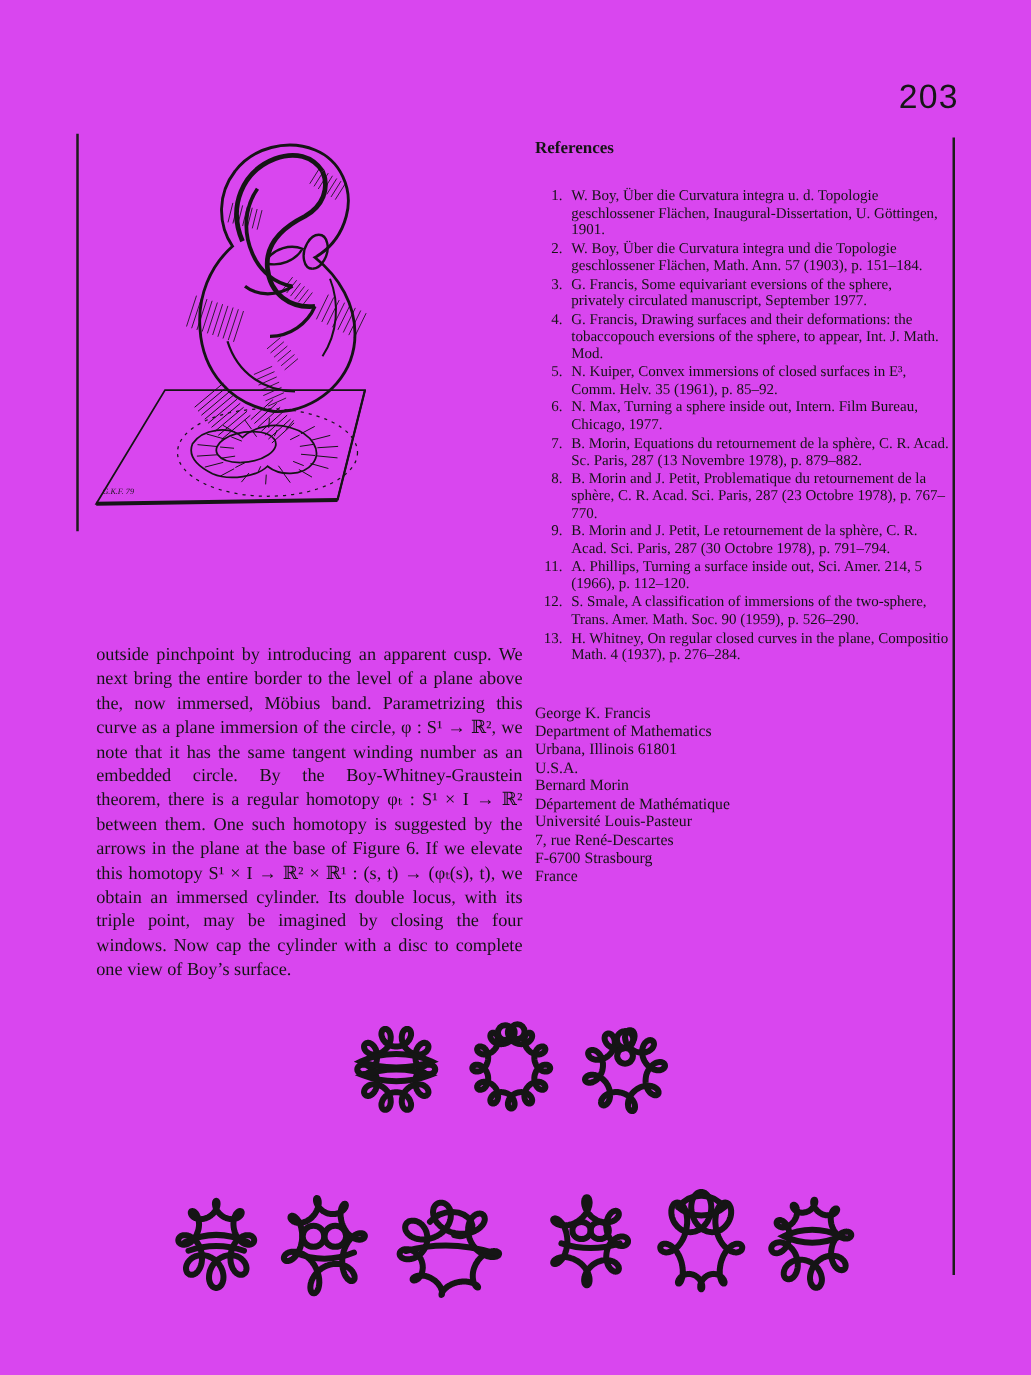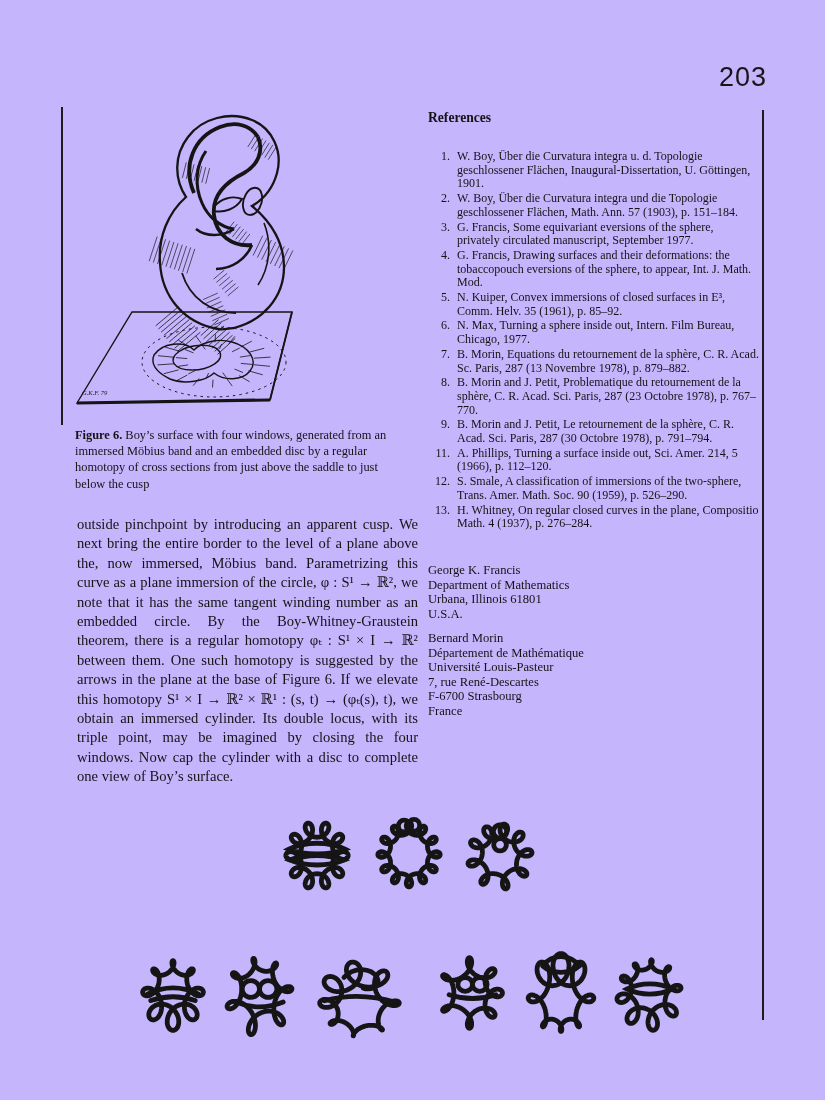--- a/index.html
+++ b/index.html
@@ -1,19 +1,19 @@
 <!DOCTYPE html>
 <html><head>
 <meta charset="utf-8">
 <style>
   * { margin:0; padding:0; box-sizing:border-box; }
   html,body { background:#e8e8e8; }
   .page {
     position:relative; width:825px; height:1100px; margin:0 auto;
-    background:#c4b5fd; color:#141414; overflow:hidden;
+    background:#d946ef; color:#141414; overflow:hidden;
     font-family:"Liberation Serif","DejaVu Serif",serif;
   }
   .page-number {
     position:absolute; top:62px; right:58px;
     font-family:"Liberation Sans","DejaVu Sans",sans-serif;
     font-size:27px; font-weight:500; letter-spacing:1px; color:#161616;
   }
   .vrule { position:absolute; width:2px; background:#1c1c1c; }
   .left-rule  { left:61px;  top:107px; height:318px; }
   .right-rule { left:762px; top:110px; height:910px; }
@@ -30,21 +30,21 @@
 
   .refs { position:absolute; left:428px; top:110px; width:331px; }
   .refs h3 { font-size:13.6px; font-weight:bold; margin-bottom:24px; }
   .refs ol { list-style:none; }
   .refs li { display:flex; gap:7px; font-size:12px; line-height:13.7px; margin-bottom:1px; }
   .rnum { width:22px; text-align:right; flex:none; }
   .rtxt { flex:1; }
 
   .authors { position:absolute; left:428px; top:563px; width:300px;
              font-size:12.6px; line-height:14.5px; }
-  .author-block + .author-block { margin-top:10px; }
+  .author-block + .author-block { }
 
   .curve { position:absolute; }
   .curve svg { width:100%; height:100%; display:block; }
 </style>
 </head>
 <body>
 
 <div class="page">
   <div class="page-number">203</div>
   <div class="vrule left-rule"></div>
@@ -178,21 +178,20 @@
             <line x1="153.2" y1="182.8" x2="163.9" y2="173.8"></line>
             <line x1="156.1" y1="186.2" x2="166.8" y2="177.2"></line>
             <line x1="158.9" y1="189.6" x2="169.6" y2="180.6"></line>
             <line x1="161.7" y1="192.9" x2="172.4" y2="183.9"></line>
     </g>
     <text x="16" y="292" font-size="6.5" font-style="italic" stroke="none" fill="#151515">G.K.F. 79</text>
   </g>
 </svg>
     </div>
 
-  <p class="caption"><b>Figure 6.</b><span> Boy’s surface with four windows, generated from an immersed Möbius band and an embedded disc by a regular homotopy of cross sections from just above the saddle to just below the cusp</span></p>
 
   <p class="bodytext">outside pinchpoint by introducing an apparent cusp. We next bring the entire border to the level of a plane above the, now immersed, Möbius band. Parametrizing this curve as a plane immersion of the circle, φ : S¹ → ℝ², we note that it has the same tangent winding number as an embedded circle. By the Boy-Whitney-Graustein theorem, there is a regular homotopy φₜ : S¹ × I → ℝ² between them. One such homotopy is suggested by the arrows in the plane at the base of Figure 6. If we elevate this homotopy S¹ × I → ℝ² × ℝ¹ : (s, t) → (φₜ(s), t), we obtain an immersed cylinder. Its double locus, with its triple point, may be imagined by closing the four windows. Now cap the cylinder with a disc to complete one view of Boy’s surface.</p>
 
   <div class="refs">
     <h3>References</h3>
     <ol id="ref-list">
         <li>
           <span class="rnum">1.</span>
           <span class="rtxt">W. Boy, Über die Curvatura integra u. d. Topologie geschlossener Flächen, Inaugural-Dissertation, U. Göttingen, 1901.</span>
         </li>

